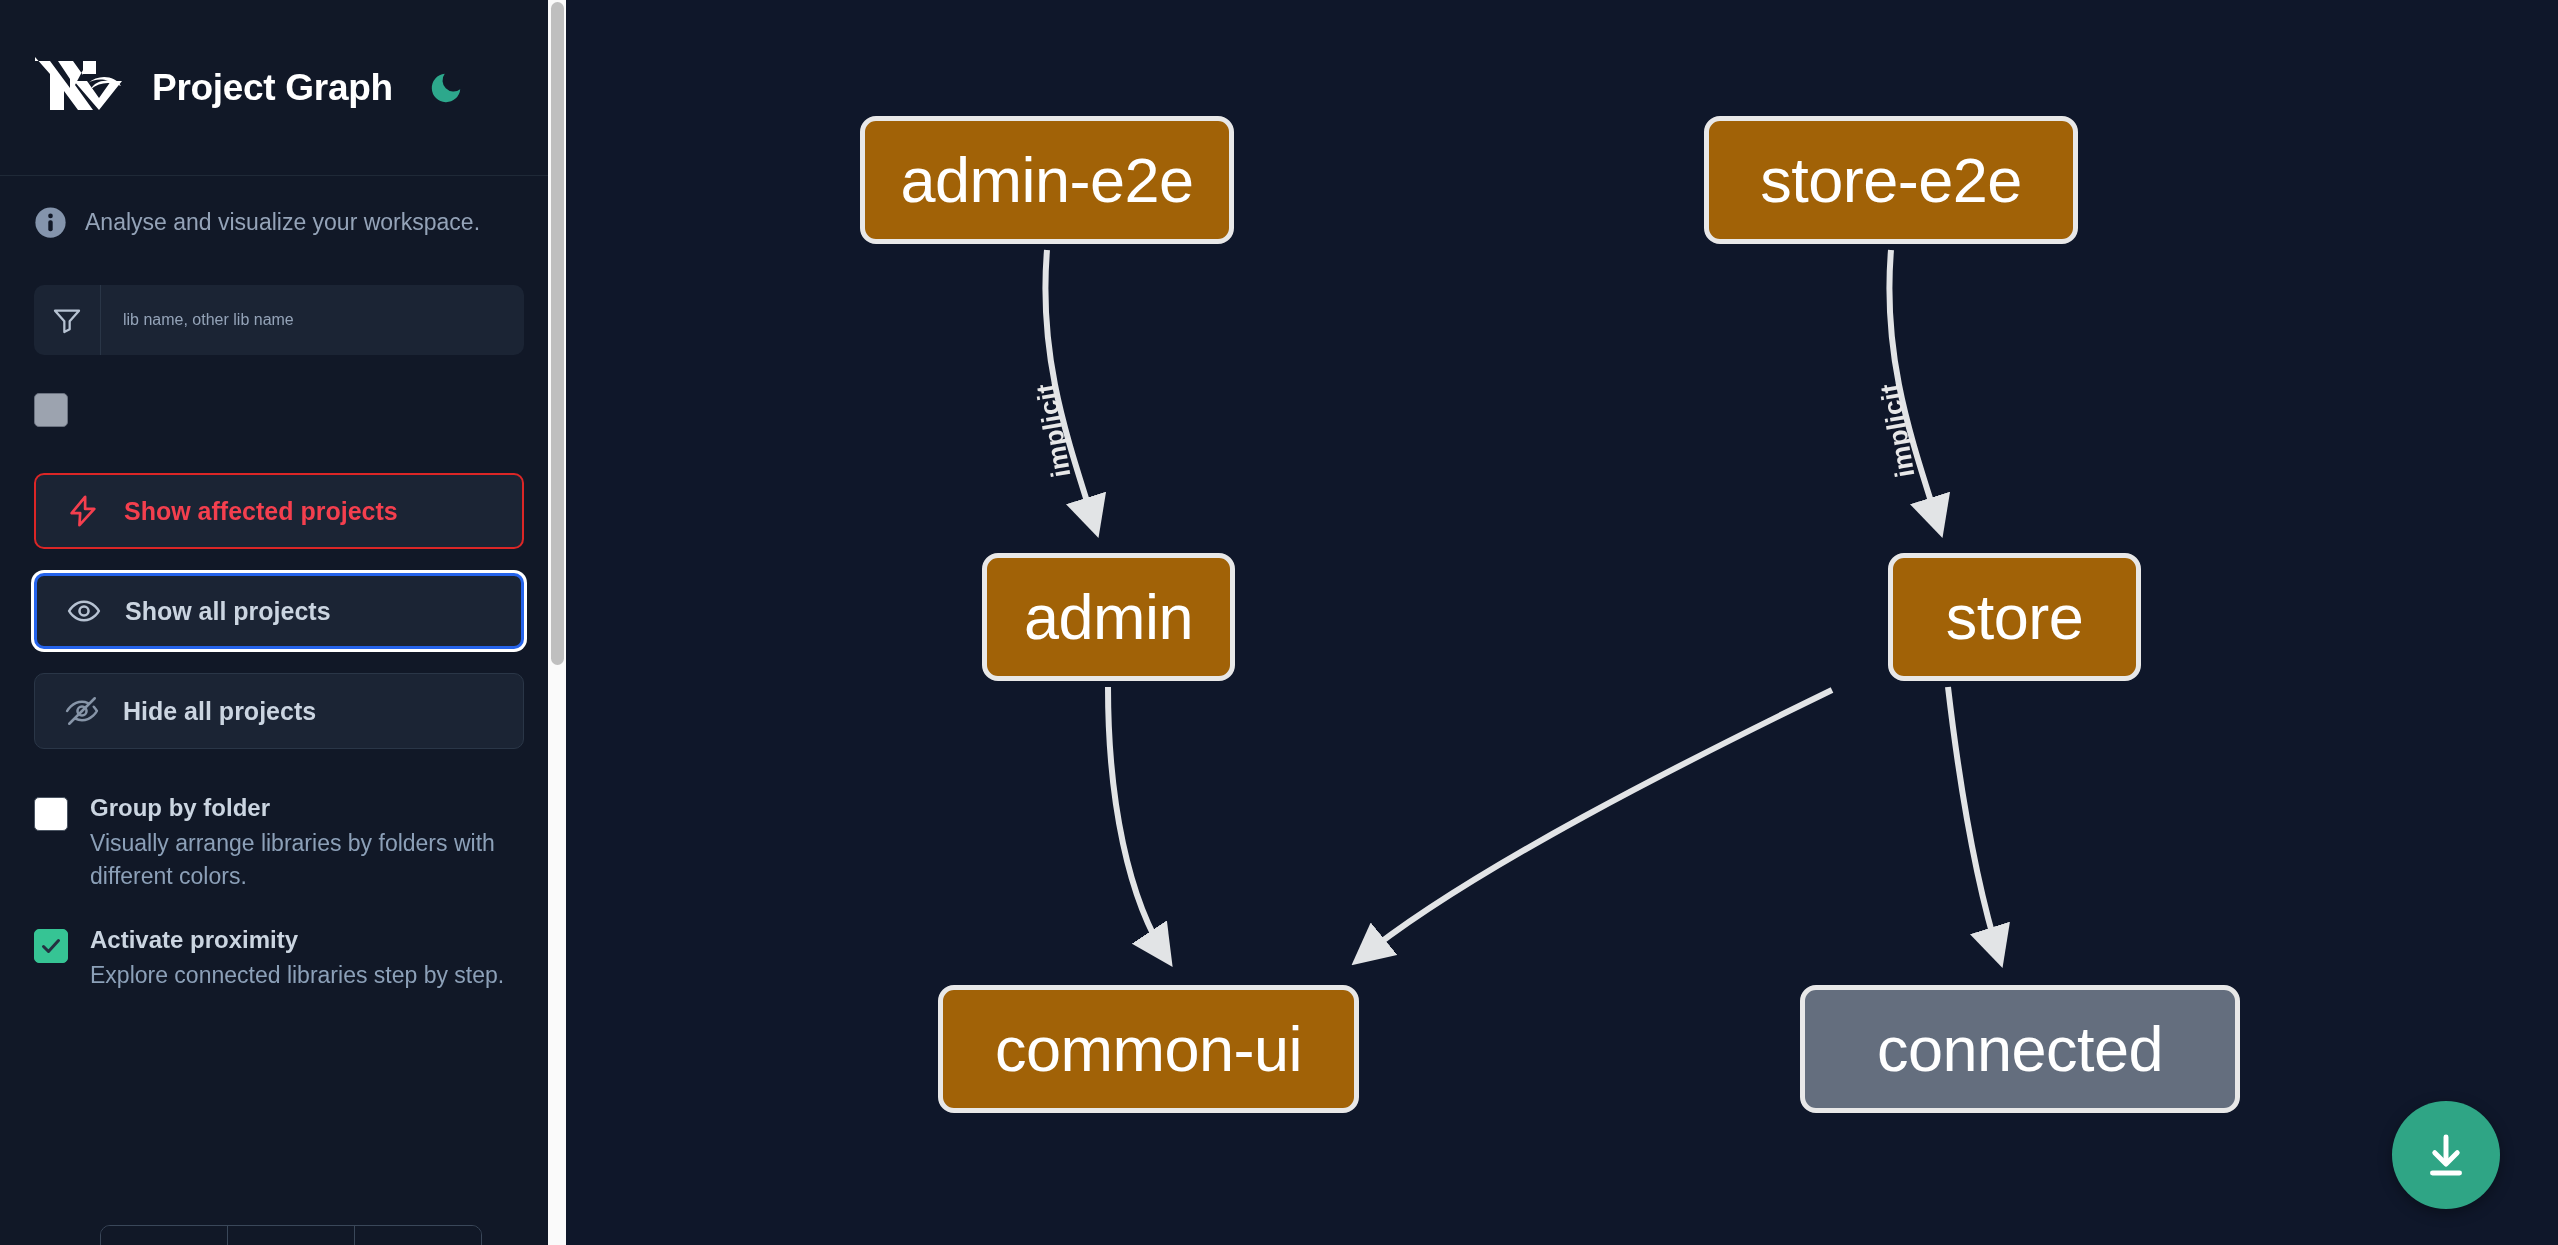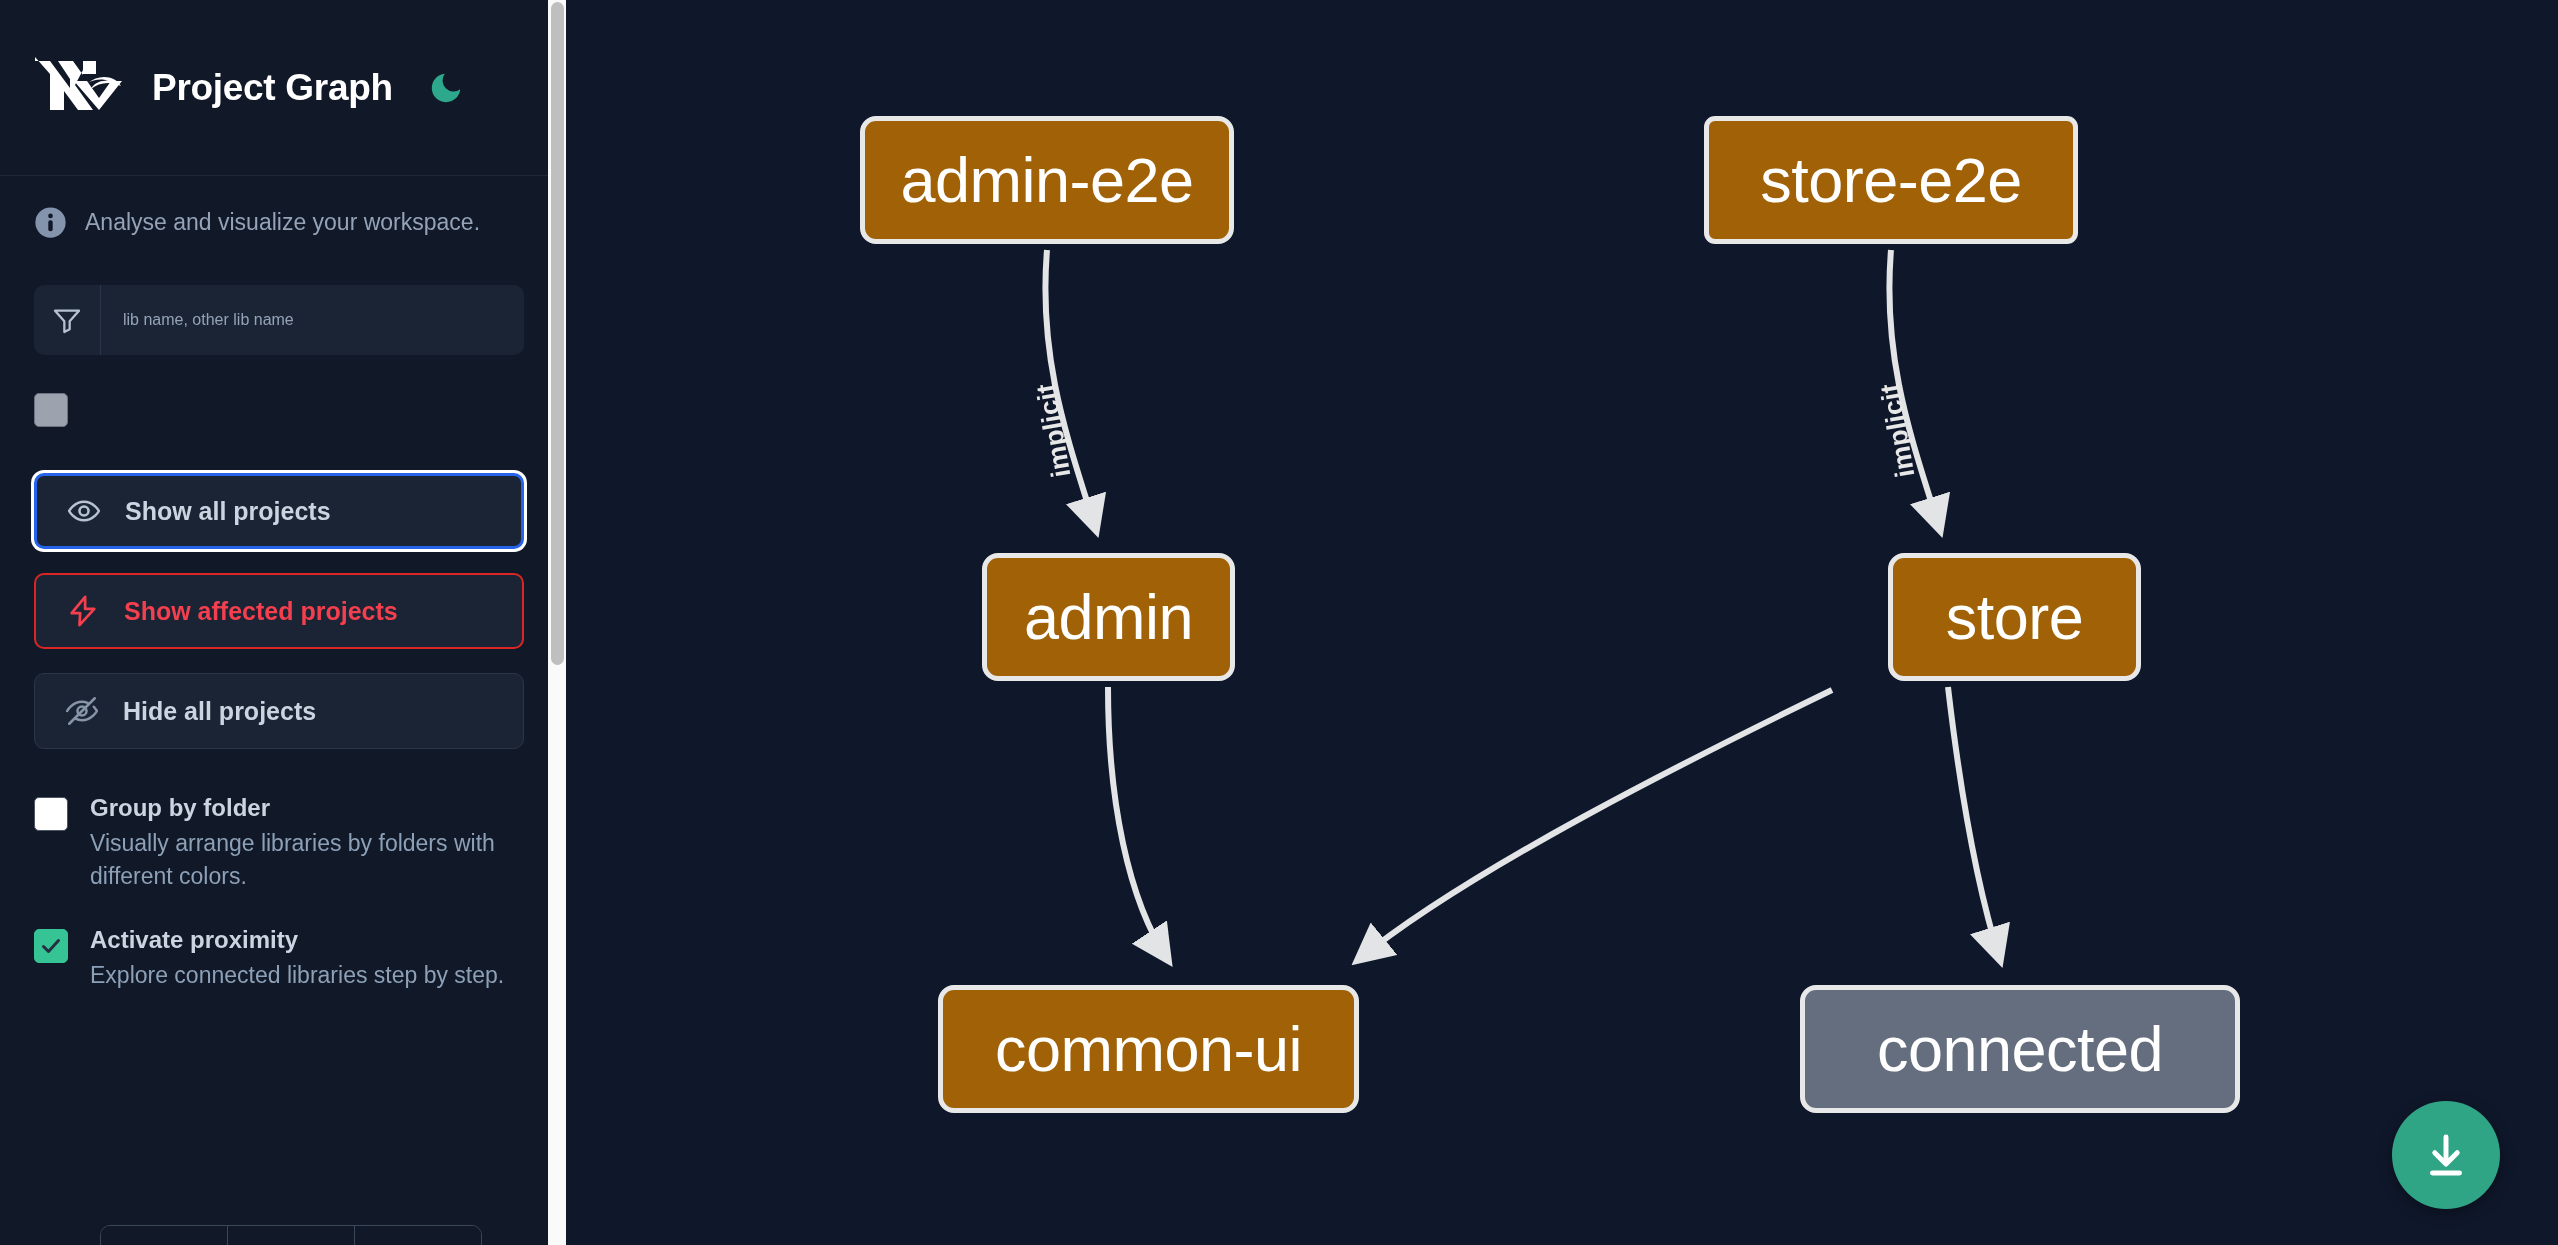--- a/index.html
+++ b/index.html
@@ -230,33 +230,33 @@
     </div>
     <input id="search-input" type="text" placeholder="lib name, other lib name" style="">
   </div>
 
   <div class="check-row">
     <div class="cb gray"></div>
   </div>
 
   <div id="buttons">
 
+    <div class="gbtn" id="btn-show-affected">
+      <svg width="34" height="34" viewBox="0 0 24 24" fill="none" stroke="#F43F4E" stroke-width="1.9" stroke-linecap="round" stroke-linejoin="round">
+        <path d="M13.5 2 4 13.5h6L9.5 22 20 10.5h-6.5Z"></path>
+      </svg>
+      <span class="lbl">Show affected projects</span>
+    </div>
+
     <div class="gbtn" id="btn-show-all">
       <svg width="34" height="34" viewBox="0 0 24 24" fill="none" stroke="#B6C2D2" stroke-width="1.8" stroke-linecap="round" stroke-linejoin="round">
         <path d="M1.5 12S5 5.5 12 5.5 22.5 12 22.5 12 19 18.5 12 18.5 1.5 12 1.5 12Z"></path>
         <circle cx="12" cy="12" r="3.2"></circle>
       </svg>
       <span class="lbl">Show all projects</span>
-    </div>
-
-    <div class="gbtn" id="btn-show-affected">
-      <svg width="34" height="34" viewBox="0 0 24 24" fill="none" stroke="#F43F4E" stroke-width="1.9" stroke-linecap="round" stroke-linejoin="round">
-        <path d="M13.5 2 4 13.5h6L9.5 22 20 10.5h-6.5Z"></path>
-      </svg>
-      <span class="lbl">Show affected projects</span>
     </div>
 
     <div class="gbtn" id="btn-hide-all">
       <svg width="34" height="34" viewBox="0 0 24 24" fill="none" stroke="#8795A8" stroke-width="1.8" stroke-linecap="round" stroke-linejoin="round">
         <path d="M1.5 12S5 5.5 12 5.5c1.6 0 3 .35 4.2.9M20.3 9c1.4 1.6 2.2 3 2.2 3S19 18.5 12 18.5c-1.8 0-3.4-.45-4.7-1.1"></path>
         <circle cx="12" cy="12" r="3.2"></circle>
         <line x1="3" y1="21" x2="21" y2="3"></line>
       </svg>
       <span class="lbl">Hide all projects</span>
     </div>
@@ -306,21 +306,21 @@
       <path d="M540 687 C 540 800, 560 900, 600 960"></path>
       <path d="M1264 690 C 1120 760, 900 870, 790 960"></path>
       <path d="M1380 687 C 1392 790, 1410 890, 1432 960"></path>
     </g>
   </svg>
 
   <div class="node pink" style="left:292px;top:116px;width:374px;height:128px;">
     <span>admin-e2e</span>
   </div>
 
-  <div class="node pink" style="left:1136px;top:116px;width:374px;height:128px;border-radius:11px;">
+  <div class="node pink" style="left:1136px;top:116px;width:374px;height:128px;">
     <span>store-e2e</span>
   </div>
 
   <div class="node pink" style="left:414px;top:553px;width:253px;height:128px;">
     <span>admin</span>
   </div>
 
   <div class="node pink" style="left:1320px;top:553px;width:253px;height:128px;">
     <span>store</span>
   </div>

